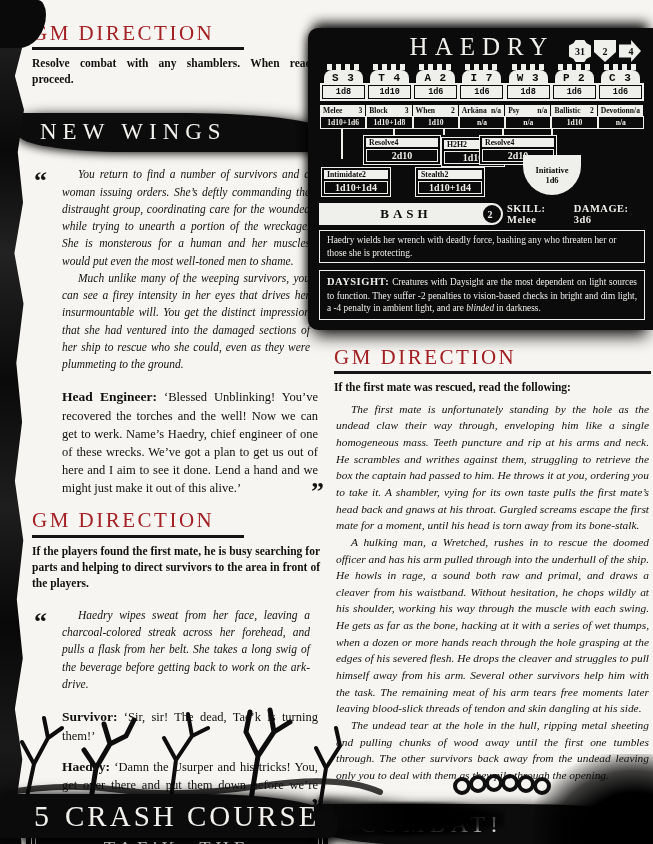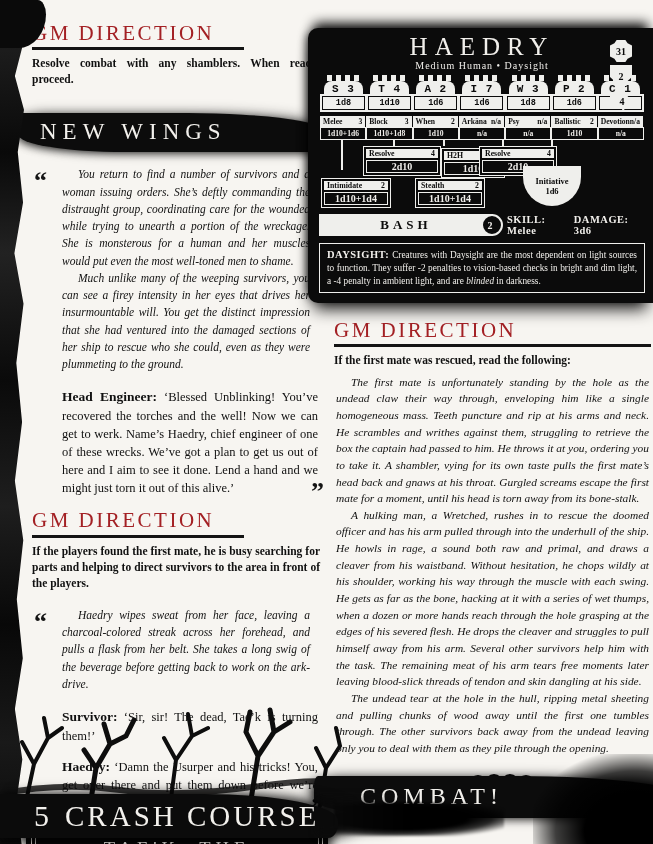--- a/index.html
+++ b/index.html
@@ -65,21 +65,21 @@
   .taek-title{color:#f2f0ec;text-align:center;font-size:18.5px;letter-spacing:5px;margin:0 0 4px 0;font-weight:normal;}
   
   .statblock{
     position:relative;background:#0b0b0b;color:#f1efeb;width:345px;min-height:258px;
     border-radius:10px 0 0 10px;padding:6px 8px 10px 11px;box-sizing:border-box;
     box-shadow:0 -10px 12px -5px rgba(0,0,0,.95),0 12px 16px -6px rgba(0,0,0,.9),-6px 0 10px -5px rgba(0,0,0,.8);
   }
   .sb-header{position:relative;text-align:center;margin-bottom:4px;}
   .sb-name{font-size:25px;letter-spacing:7px;line-height:1.05;margin:0;font-weight:normal;}
   .sb-sub{font-size:10px;letter-spacing:1px;margin:0;}
-  .sb-badges{position:absolute;right:13px;top:6px;display:flex;align-items:center;gap:3px;flex-direction:column;}
+  .sb-badges{position:absolute;right:4px;top:6px;display:flex;align-items:center;gap:3px;}
   .badge{width:22px;height:22px;display:flex;align-items:center;justify-content:center;
     background:#efefec;color:#0b0b0b;font-weight:bold;font-size:10px;}
   .badge.gear{clip-path:polygon(30% 0,70% 0,80% 15%,100% 25%,100% 75%,80% 85%,70% 100%,30% 100%,20% 85%,0 75%,0 25%,20% 15%);}
   .badge.shield{clip-path:polygon(0 0,100% 0,100% 55%,50% 100%,0 55%);}
   .badge.arrow{clip-path:polygon(0 20%,55% 20%,55% 0,100% 50%,55% 100%,55% 80%,0 80%);padding-left:2px;box-sizing:border-box;}
   
   .attr-row{display:flex;justify-content:space-between;margin:2px 2px 0 2px;font-family:Liberation Mono, monospace;}
   .attr{width:45px;text-align:center;}
   .attr-teeth{height:6px;margin:0 6px;
     background:repeating-linear-gradient(90deg,#efefec 0 5px,transparent 5px 9px);}
@@ -92,21 +92,21 @@
   .skill-col{flex:1 1 0;min-width:0;}
   .skill-name{background:#efefec;color:#0b0b0b;font-weight:bold;font-size:7.6px;
     display:flex;justify-content:space-between;padding:1px 3px;border-right:1px solid #0b0b0b;}
   .skill-die{background:#0b0b0b;color:#f1efeb;font-weight:bold;font-size:7.6px;text-align:center;
     border:1px solid #efefec;padding:1px 0;white-space:nowrap;}
   
   .subzone{position:relative;height:72px;}
   .conn{position:absolute;width:2px;background:#efefec;}
   .sub{position:absolute;border:1px solid #efefec;background:#0b0b0b;padding:2px;width:72px;}
   .sub-head{background:#efefec;color:#0b0b0b;font-weight:bold;font-size:7.8px;
-    display:flex;justify-content:space-between;padding:0 3px;}
+    display:flex;padding:0 3px;}
   .sub-die{color:#f1efeb;font-weight:bold;font-size:10px;text-align:center;border:1px solid #efefec;margin-top:2px;padding:0;}
   .init-shield{position:absolute;left:204px;top:26px;width:58px;height:40px;background:#efefec;color:#0b0b0b;
     border-radius:0 0 29px 29px;display:flex;flex-direction:column;align-items:center;justify-content:center;
     font-weight:bold;font-size:8.5px;line-height:1.2;}
   
   .attack-row{display:flex;align-items:center;margin-top:2px;}
   .attack-namebox{position:relative;background:#efefec;color:#0b0b0b;width:172px;text-align:center;
     font-weight:bold;font-size:13px;letter-spacing:4px;padding:2px 0;border:1px solid #efefec;}
   .attack-uses{position:absolute;right:-11px;top:50%;transform:translateY(-50%);
     width:18px;height:18px;border-radius:50%;background:#0b0b0b;color:#f1efeb;border:2px solid #efefec;
@@ -150,21 +150,21 @@
     <span class="tail"></span>
   </div>
 
   <div class="quote">
     <span class="qmark q-open">“</span>
     <p>You return to find a number of survivors and a woman issuing orders. She’s deftly commanding the distraught group, coordinating care for the wounded while trying to unearth a portion of the wreckage. She is monsterous for a human and her muscles would put even the most well-toned men to shame.</p>
     <p>Much unlike many of the weeping survivors, you can see a firey intensity in her eyes that drives her insurmountable will. You get the distinct impression that she had ventured into the damaged sections of her ship to rescue who she could, even as they were plummeting to the ground.</p>
   </div>
 
   <p class="speech" style="position:relative;">
-    <span class="spk">Head Engineer:</span><span> ‘Blessed Unblinking! You’ve recovered the torches and the well! Now we can get to werk. Name’s Haedry, chief engineer of one of these wrecks. We’ve got a plan to get us out of here and I aim to see it done. Lend a hand and we might just torn it out of this alive.’</span>
+    <span class="spk">Head Engineer:</span><span> ‘Blessed Unblinking! You’ve recovered the torches and the well! Now we can get to werk. Name’s Haedry, chief engineer of one of these wrecks. We’ve got a plan to get us out of here and I aim to see it done. Lend a hand and we might just make it out of this alive.’</span>
     <span class="qmark q-close">”</span>
   </p>
 
   <h2 class="gm-head partial" style="margin-top:10px;">GM DIRECTION</h2>
   <p class="gm-body">If the players found the first mate, he is busy searching for parts and helping to direct survivors to the area in front of the players.</p>
 
   <div class="quote" style="margin-top:16px;">
     <span class="qmark q-open">“</span>
     <p>Haedry wipes sweat from her face, leaving a charcoal-colored streak across her forehead, and pulls a flask from her belt. She takes a long swig of the beverage before getting back to work on the ark-drive.</p>
   </div>
@@ -184,21 +184,20 @@
 
     </div>
   </div>
 </div>
 
 <div class="col-right">
 
   <div class="statblock">
     <div class="sb-header">
       <h1 class="sb-name">HAEDRY</h1>
-      <p class="sb-sub">Medium Human • Daysight</p>
       <div class="sb-badges">
         <span class="badge gear">31</span>
         <span class="badge shield">2</span>
         <span class="badge arrow">4</span>
       </div>
     </div>
 
     <div class="attr-row">
       <div class="attr">
           <div class="attr-teeth"></div>
@@ -225,21 +224,21 @@
           <div class="attr-cap">W 3</div>
           <div class="attr-die">1d8</div>
         </div>
       <div class="attr">
           <div class="attr-teeth"></div>
           <div class="attr-cap">P 2</div>
           <div class="attr-die">1d6</div>
         </div>
       <div class="attr">
           <div class="attr-teeth"></div>
-          <div class="attr-cap">C 1</div>
+          <div class="attr-cap">C 3</div>
           <div class="attr-die">1d6</div>
         </div>
     </div>
 
     <div class="skill-row">
       <div class="skill-col">
           <div class="skill-name">
             <span>Melee</span>
             <span>3</span>
           </div>
@@ -340,20 +339,21 @@
     <div class="attack-row">
       <div class="attack-namebox">
         <span>BASH</span>
         <span class="attack-uses">2</span>
       </div>
       <div class="attack-meta">
         <span><span>SKILL:</span> <span>Melee</span></span>
         <span><span>DAMAGE:</span> <span>3d6</span></span>
       </div>
     </div>
+    <div class="attack-desc">Haedry wields her wrench with deadly force, bashing any who threaten her or those she is protecting.</div>
 
     <div class="trait-box">
       <span class="trait-label">DAYSIGHT:</span><span> Creatures with Daysight are the most dependent on light sources to function. They suffer -2 penalties to vision-based checks in bright and dim light, a -4 penalty in ambient light, and are </span><em>blinded</em><span> in darkness.</span>
     </div>
   </div>
 
   <div class="gm-section" style="margin:16px 0 0 26px;width:317px;">
     <h2 class="gm-head">GM DIRECTION</h2>
     <p class="gm-body">If the first mate was rescued, read the following:</p>
     <div class="readaloud">

